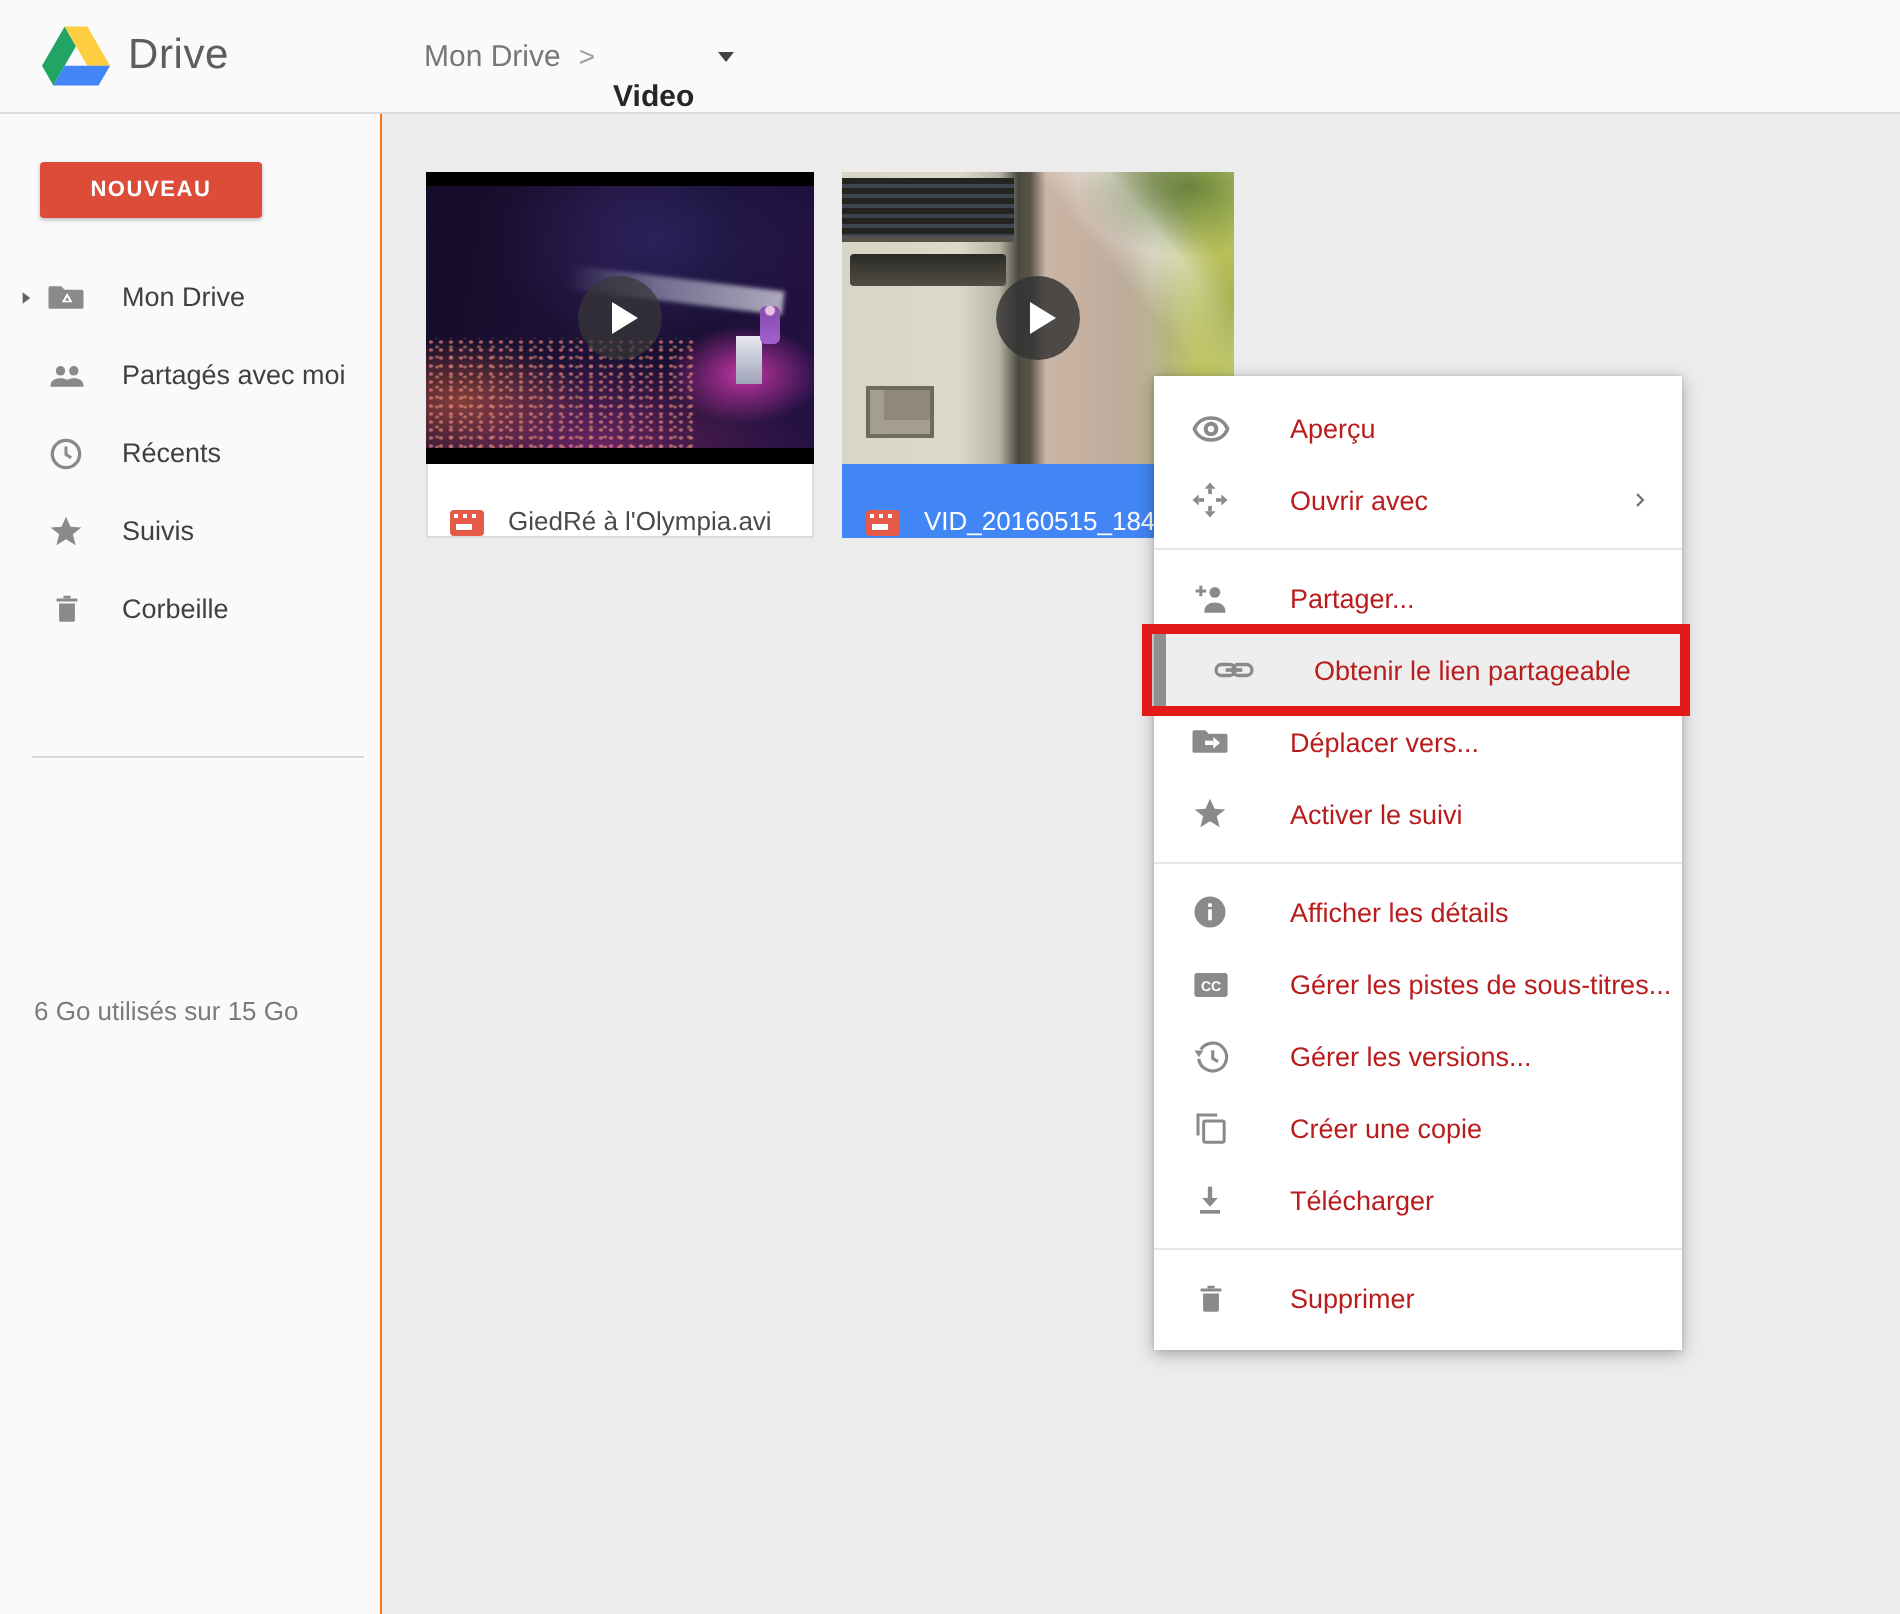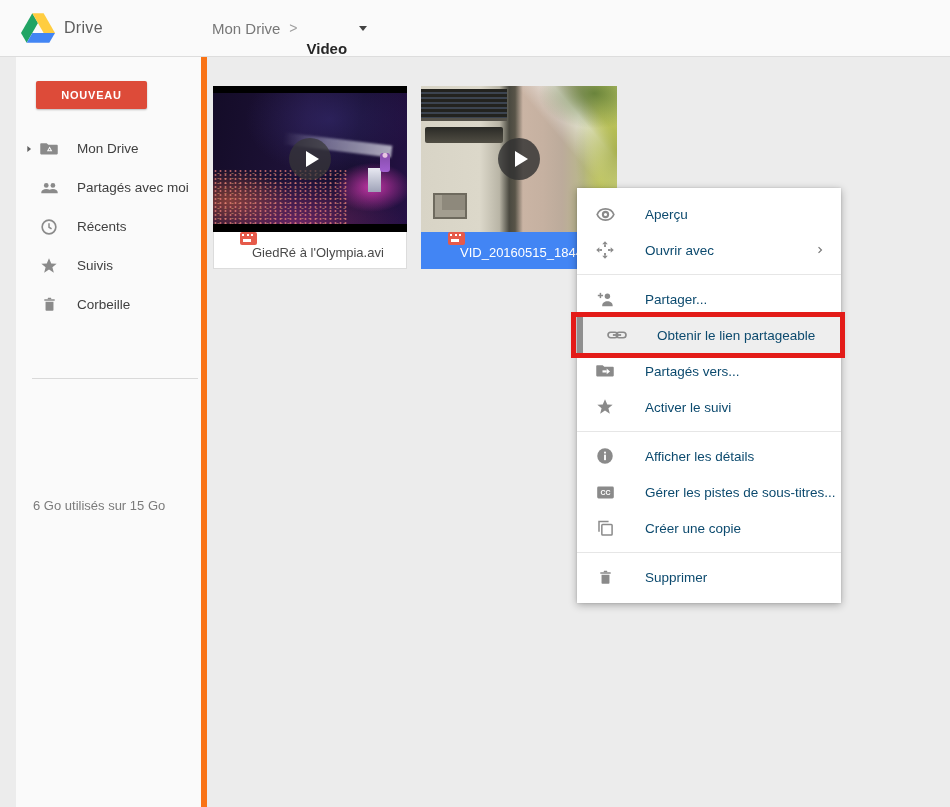--- a/index.html
+++ b/index.html
@@ -4,50 +4,50 @@
 <style>
   html,body{margin:0;padding:0;}
   body{font-family:"Liberation Sans","DejaVu Sans",sans-serif;background:#ececec;}
   #app{position:relative;width:950px;height:807px;overflow:hidden;background:#ececec;}
 
   
   .header{position:absolute;left:0;top:0;width:950px;height:56px;background:#fafafa;
     border-bottom:1px solid #ddd;z-index:10;}
   .logo-wrap{position:absolute;left:21px;top:13px;width:34px;height:30px;}
   .app-title{position:absolute;left:64px;top:0;height:56px;line-height:56px;
-    font-size:16px;color:#5d5d5d;letter-spacing:.3px;}
+    font-size:21px;color:#5d5d5d;letter-spacing:.3px;}
   .breadcrumb{position:absolute;left:212px;top:0;height:56px;display:flex;align-items:center;gap:9px;}
   .bc-parent{font-size:15px;color:#777;cursor:pointer;}
   .bc-sep{font-size:14px;color:#9e9e9e;}
   .bc-current{font-size:15px;font-weight:bold;color:#262626;cursor:pointer;margin-top:40px;}
   .bc-caret{width:0;height:0;border-left:4.5px solid transparent;border-right:4.5px solid transparent;
     border-top:5px solid #424242;margin-left:3px;cursor:pointer;}
 
   
-  .sidebar{position:absolute;left:16px;top:56px;width:191px;height:751px;background:#fafafa;
-    border-right:6px solid #f97316;box-sizing:border-box;z-index:5;}
+  .sidebar{position:absolute;left:0;top:56px;width:191px;height:751px;background:#fafafa;
+    border-right:1px solid #f97316;box-sizing:border-box;z-index:5;}
   .new-btn{position:absolute;left:20px;top:25px;width:111px;height:28px;background:#dd4b39;
     border:none;border-radius:2px;color:#fff;font-weight:bold;font-size:11px;letter-spacing:.8px;
     font-family:inherit;cursor:pointer;box-shadow:0 1px 2px rgba(0,0,0,.25);}
   .side-nav{position:absolute;left:0;top:73px;width:100%;}
   .side-item{height:39px;display:flex;align-items:center;cursor:pointer;}
   .side-caret{width:14px;margin-left:6px;display:flex;align-items:center;justify-content:center;flex:none;}
   .side-icon{width:22px;height:22px;margin-left:2px;display:flex;align-items:center;justify-content:center;flex:none;}
   .side-label{margin-left:17px;font-size:13.5px;color:#404040;white-space:nowrap;}
   .side-divider{position:absolute;left:16px;top:322px;width:166px;border-top:1px solid #d9d9d9;}
   .storage-usage{position:absolute;left:17px;top:394px;font-size:13px;color:#7b7b7b;margin-top:48px;}
   .buy-row{position:absolute;left:17px;top:424px;display:flex;cursor:pointer;}
   .buy-icon{width:20px;height:20px;margin-top:10px;flex:none;}
   .buy-label{margin-left:16px;font-size:13.5px;color:#4f4f4f;line-height:15px;}
 
   
   .card{position:absolute;cursor:pointer;}
   .thumb{position:relative;overflow:hidden;background:#000;}
-  .footer{height:37px;background:#fff;display:flex;align-items:flex-start;padding:0 26px;
-    box-sizing:border-box;border:1px solid #dcdcdc;border-top:none;overflow:hidden;white-space:nowrap;flex-direction:column;}
+  .footer{height:37px;background:#fff;display:flex;align-items:flex-end;padding:0 11px;
+    box-sizing:border-box;border:1px solid #dcdcdc;border-top:none;overflow:hidden;white-space:nowrap;}
   .footer.selected{background:var(--sel-blue,#4285f4);border-color:var(--sel-blue,#4285f4);}
   .fname{margin-left:12px;font-size:13px;color:#4a4a4a;overflow:hidden;text-overflow:clip;}
   .footer.selected .fname{color:#fff;}
   .vicon{width:17px;height:13px;background:var(--vid-red,#e65a4a);border-radius:2px;position:relative;flex:none;}
   .vicon::before{content:"";position:absolute;left:2px;right:2px;top:2px;height:2px;
     background-image:repeating-linear-gradient(90deg,#fff 0 2px,transparent 2px 4.6px);}
   .vicon::after{content:"";position:absolute;left:2.5px;top:6.5px;width:8px;height:3px;background:#fff;}
   .play{position:absolute;left:50%;top:50%;transform:translate(-50%,-50%);width:42px;height:42px;
     border-radius:50%;background:rgba(55,55,55,.72);display:flex;align-items:center;justify-content:center;cursor:pointer;}
   .play::after{content:"";width:0;height:0;border-left:13px solid #fff;
@@ -86,21 +86,21 @@
     radial-gradient(80px 50px at 78% 5%, rgba(90,120,50,.85), transparent 70%),
     radial-gradient(60px 130px at 100% 45%, rgba(150,160,50,.8), transparent 70%),
     linear-gradient(50deg, transparent 55%, rgba(255,255,255,.65) 72%, rgba(255,255,255,0) 82%);}
 
   
   .menu{position:absolute;left:577px;top:188px;width:264px;background:#fff;padding:8px 0;
     box-shadow:0 2px 8px rgba(0,0,0,.3), 0 0 2px rgba(0,0,0,.12);z-index:20;box-sizing:border-box;}
   .menu-item{height:36px;display:flex;align-items:center;position:relative;cursor:pointer;}
   .menu-item.hl{background:#eee;box-shadow:inset 6px 0 0 #8f8f8f;padding-left:12px;}
   .mi-icon{width:24px;height:24px;margin-left:16px;display:flex;align-items:center;justify-content:center;flex:none;}
-  .mi-label{margin-left:28px;font-size:13.5px;color:#0c4a6e;white-space:nowrap;}
+  .mi-label{margin-left:28px;font-size:13.5px;color:#b91c1c;white-space:nowrap;}
   .mi-spacer{flex:1;}
   .mi-chevron{margin-right:14px;display:flex;align-items:center;}
   .menu-divider{border-top:1px solid #e6e6e6;margin:6px 0;}
   .red-box{position:absolute;left:-6px;right:-4px;top:-5px;bottom:-5px;
     border:5px solid var(--ann-red,#e31b18);z-index:40;pointer-events:none;}
 </style>
 </head>
 <body>
 
 <div id="app">
@@ -279,21 +279,21 @@
           <div class="red-box"></div>
         </div>
         <div class="menu-item">
           <span class="mi-icon">
             <svg width="20" height="20" viewBox="0 0 24 24">
               <path fill="#8a8a8a" d="M2.5 5h6.7l2 2h10.3a1 1 0 0 1 1 1v9.5a1 1 0 0 1-1 1h-19a1 1 0 0 1-1-1V6a1 1 0 0 1 1-1z"></path>
               <rect x="9" y="11.2" width="5" height="2.6" fill="#fff"></rect>
               <polygon points="14,9 18,12.5 14,16" fill="#fff"></polygon>
             </svg>
           </span>
-          <span class="mi-label">Partagés vers...</span>
+          <span class="mi-label">Déplacer vers...</span>
           <span class="mi-spacer"></span>
         </div>
         <div class="menu-item">
           <span class="mi-icon">
             <svg width="20" height="20" viewBox="0 0 24 24" fill="#8a8a8a">
               <polygon points="12,2.8 14.7,8.9 21.2,9.3 16.1,13.4 17.8,20 12,16.3 6.2,20 7.9,13.4 2.8,9.3 9.3,8.9"></polygon>
             </svg>
           </span>
           <span class="mi-label">Activer le suivi</span>
           <span class="mi-spacer"></span>
@@ -315,26 +315,48 @@
             <svg width="21" height="21" viewBox="0 0 24 24">
               <rect x="2.5" y="5.2" width="19" height="13.6" rx="1.6" fill="#8a8a8a"></rect>
               <text x="12" y="15.4" font-size="8" font-weight="bold" fill="#fff" text-anchor="middle" font-family="sans-serif">CC</text>
             </svg>
           </span>
           <span class="mi-label">Gérer les pistes de sous-titres...</span>
           <span class="mi-spacer"></span>
         </div>
         <div class="menu-item">
           <span class="mi-icon">
+            <svg width="21" height="21" viewBox="0 0 24 24" fill="none" stroke="#8a8a8a" stroke-width="1.8">
+              <path d="M6.2 7.7A8 8 0 1 1 5 13"></path>
+              <path d="M13 8.2v4.6l3 1.8"></path>
+              <polygon points="2.6,8.3 7.6,8.3 5.1,12.2" fill="#8a8a8a" stroke="none"></polygon>
+            </svg>
+          </span>
+          <span class="mi-label">Gérer les versions...</span>
+          <span class="mi-spacer"></span>
+        </div>
+        <div class="menu-item">
+          <span class="mi-icon">
             <svg width="20" height="20" viewBox="0 0 24 24" fill="none" stroke="#8a8a8a" stroke-width="1.8">
               <rect x="8.2" y="7.8" width="12.3" height="12.7" rx="1"></rect>
               <path d="M4.8 16.5V4.2h11.5"></path>
             </svg>
           </span>
           <span class="mi-label">Créer une copie</span>
+          <span class="mi-spacer"></span>
+        </div>
+        <div class="menu-item">
+          <span class="mi-icon">
+            <svg width="20" height="20" viewBox="0 0 24 24" fill="#8a8a8a">
+              <rect x="10.7" y="4" width="2.6" height="7"></rect>
+              <polygon points="7.3,10.8 16.7,10.8 12,16"></polygon>
+              <rect x="6" y="18" width="12" height="2.2"></rect>
+            </svg>
+          </span>
+          <span class="mi-label">Télécharger</span>
           <span class="mi-spacer"></span>
         </div>
         <div class="menu-divider"></div>
         <div class="menu-item">
           <span class="mi-icon">
             <svg width="19" height="19" viewBox="0 0 24 24" fill="#8a8a8a">
               <path d="M7 8.5h10V19a1 1 0 0 1-1 1H8a1 1 0 0 1-1-1z"></path>
               <rect x="5.4" y="5.3" width="13.2" height="2" rx=".4"></rect>
               <rect x="9.8" y="3.6" width="4.4" height="1.8" rx=".4"></rect>
             </svg>

